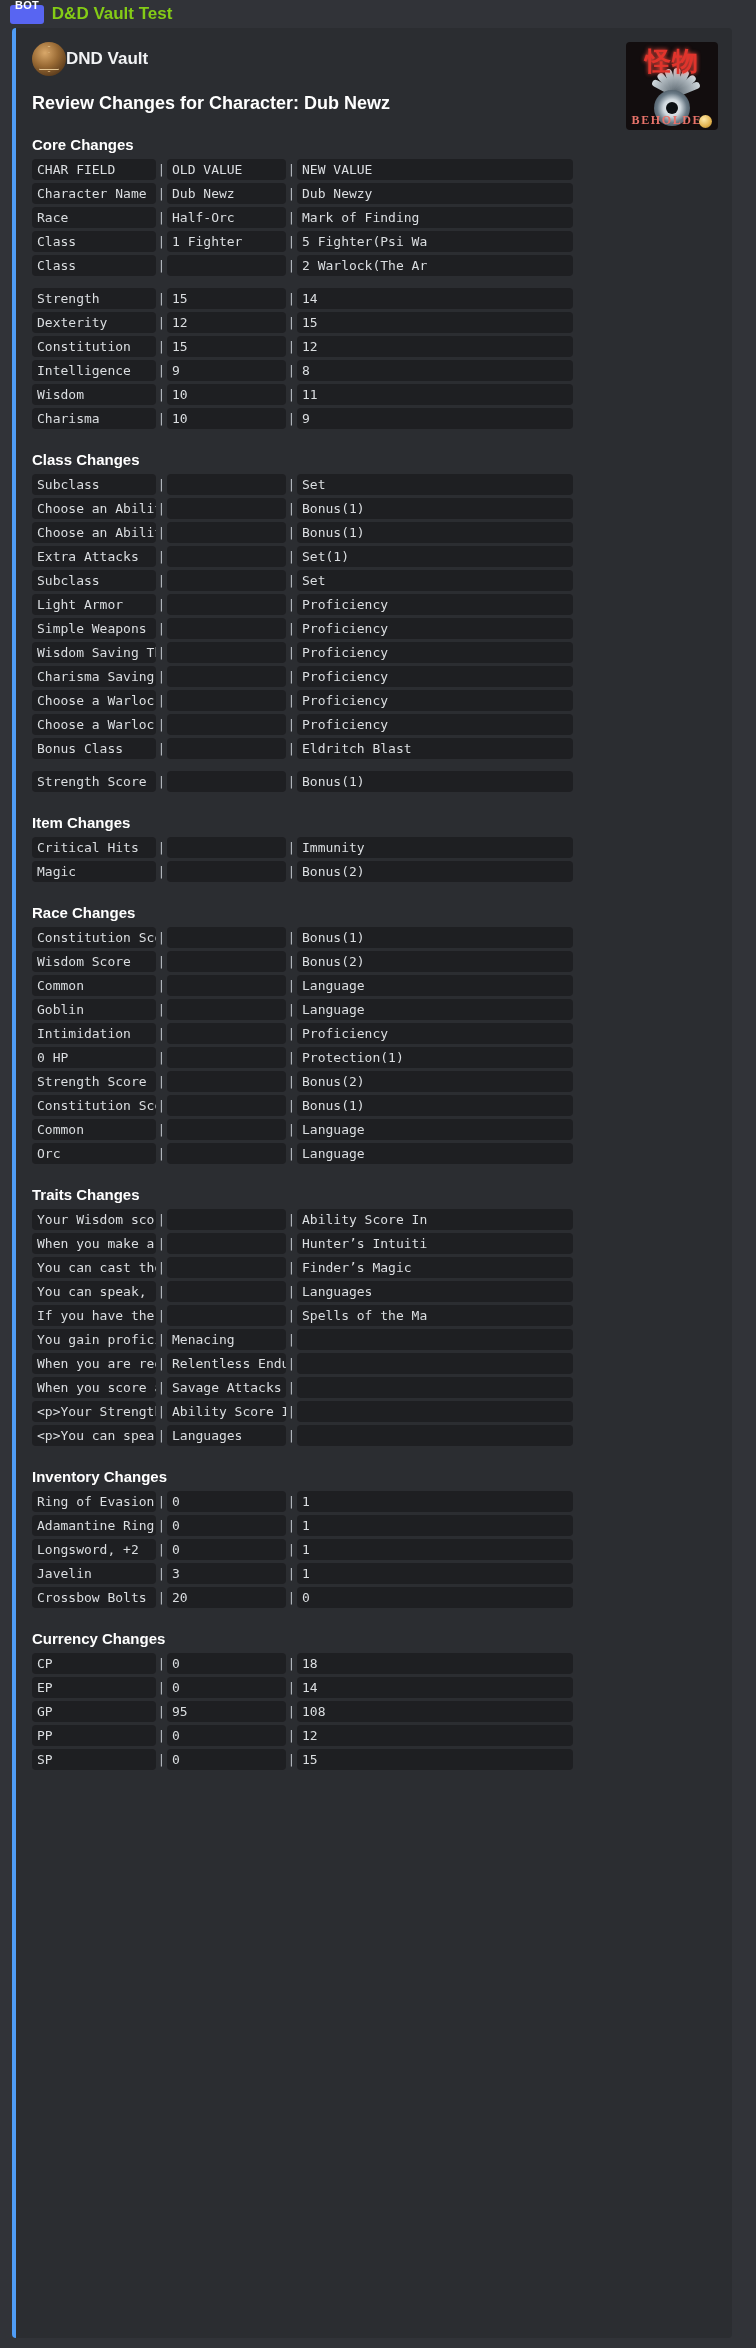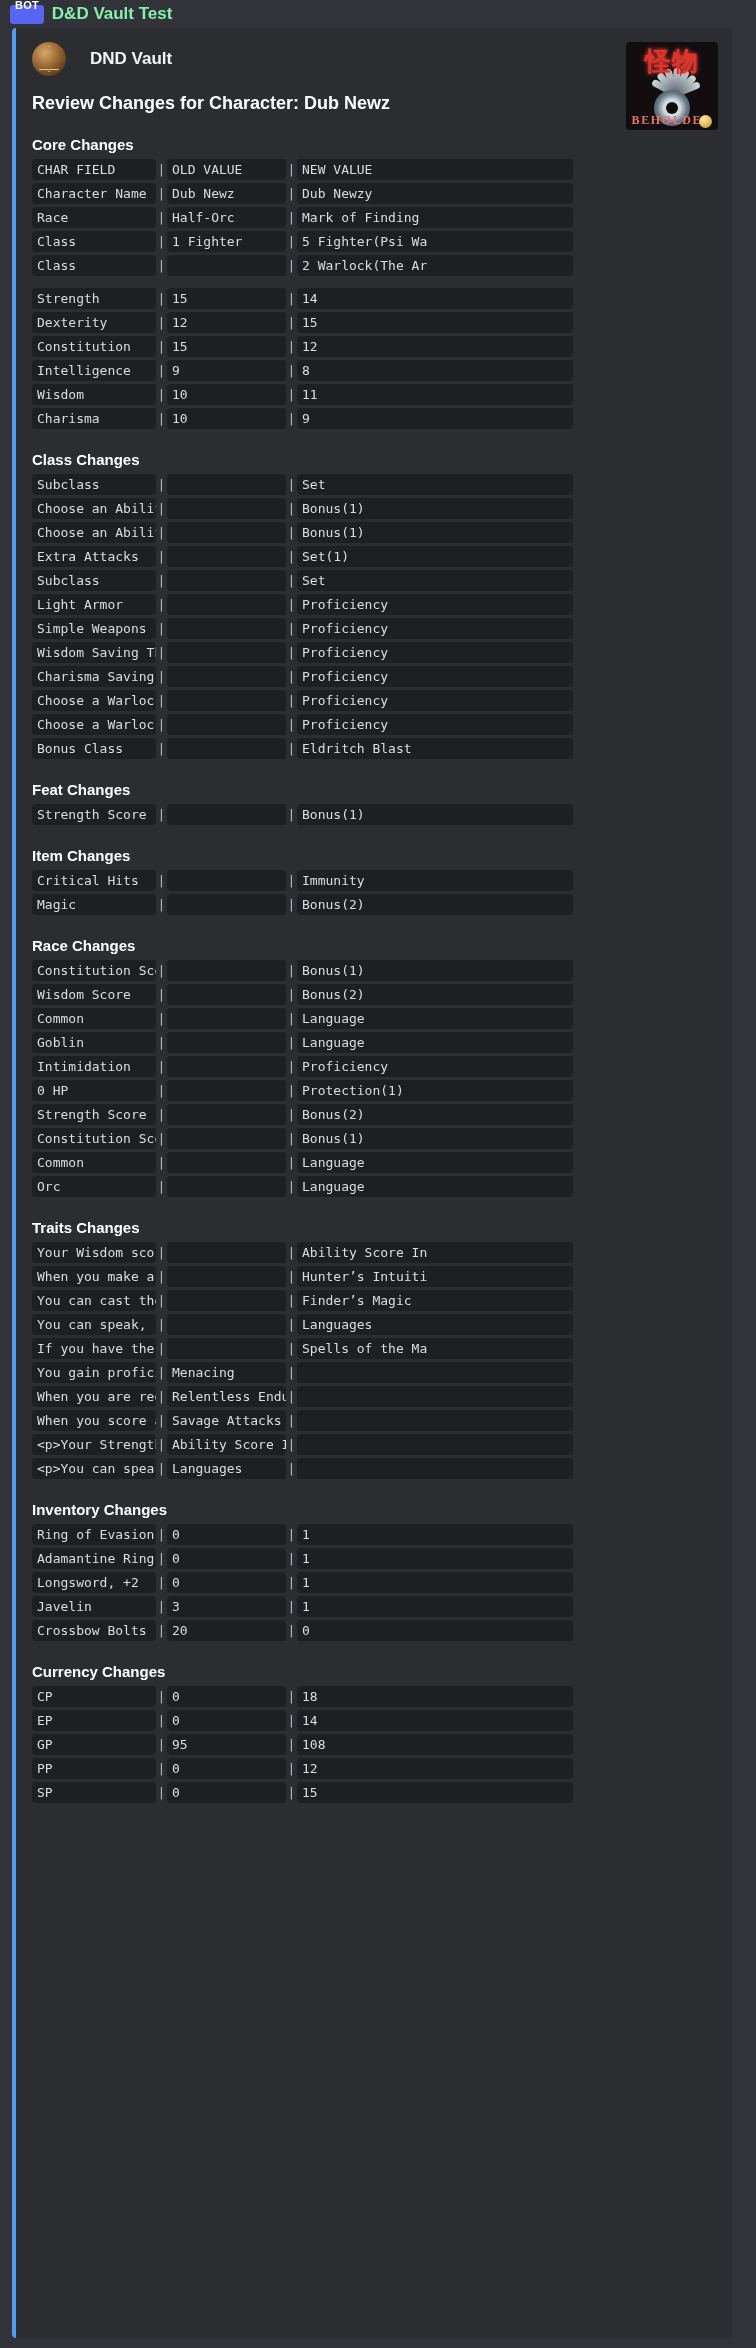--- a/index.html
+++ b/index.html
@@ -27,21 +27,21 @@
     font-weight: 700;
     letter-spacing: .2px;
     border-radius: 3px;
     padding: 1px 5px 18px 5px;
     line-height: 13px;
     height: 16px;
     display: inline-flex;
     align-items: center;
   }
   .msg-username {
-    color: #86efac;
+    color: #84cc16;
     font-size: 17px;
     font-weight: 600;
     line-height: 20px;
   }
 
   
   .embed-wrap {
     padding: 0 10px 0 12px;
   }
   .embed {
@@ -52,21 +52,21 @@
     width: 720px;
     min-height: 2310px;
     padding: 14px 16px 16px 16px;
     overflow: hidden;
   }
 
   
   .embed-author {
     display: flex;
     align-items: center;
-    gap: 24px;
+    gap: 0;
     margin-bottom: 16px;
   }
   .author-avatar {
     width: 34px;
     height: 34px;
     border-radius: 50%;
     background:
       radial-gradient(circle at 38% 32%, #d9a86a 0%, #9a6b35 42%, #5c3c1c 78%, #3a2512 100%);
     position: relative;
     flex: none;
@@ -433,21 +433,20 @@
             <div class="crow">
               <span class="cell c1">Bonus Class</span>
               <span class="pipe">|</span>
               <span class="cell c2"></span>
               <span class="pipe">|</span>
               <span class="cell c3">Eldritch Blast</span>
             </div>
           </div>
         </div>
         <div class="field">
-          <div class="field-name">Feat Changes</div>
           <div class="field-value">
             <div class="crow">
               <span class="cell c1">Strength Score</span>
               <span class="pipe">|</span>
               <span class="cell c2"></span>
               <span class="pipe">|</span>
               <span class="cell c3">Bonus(1)</span>
             </div>
           </div>
         </div>

